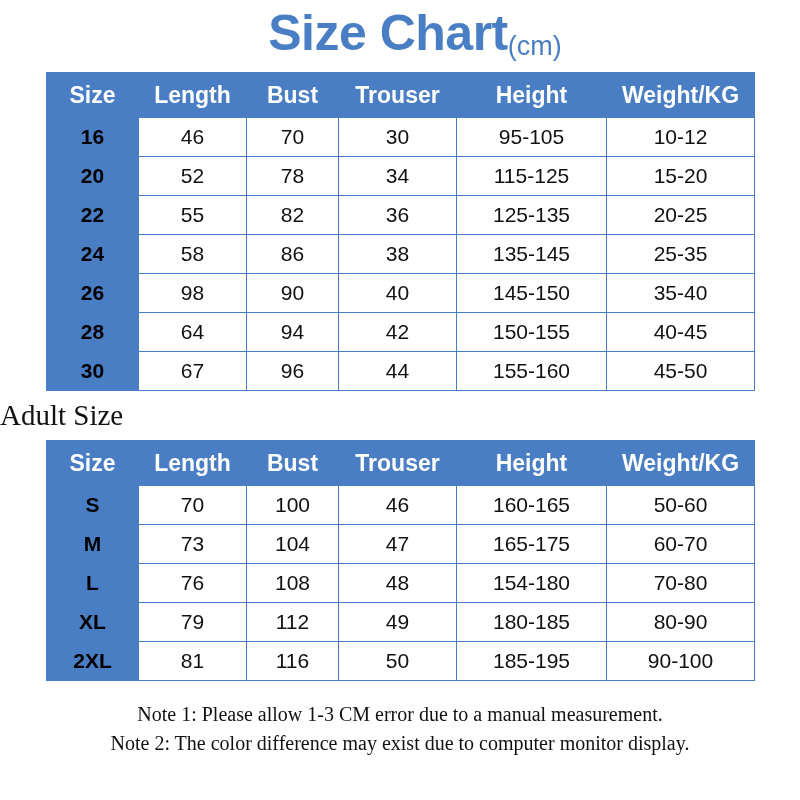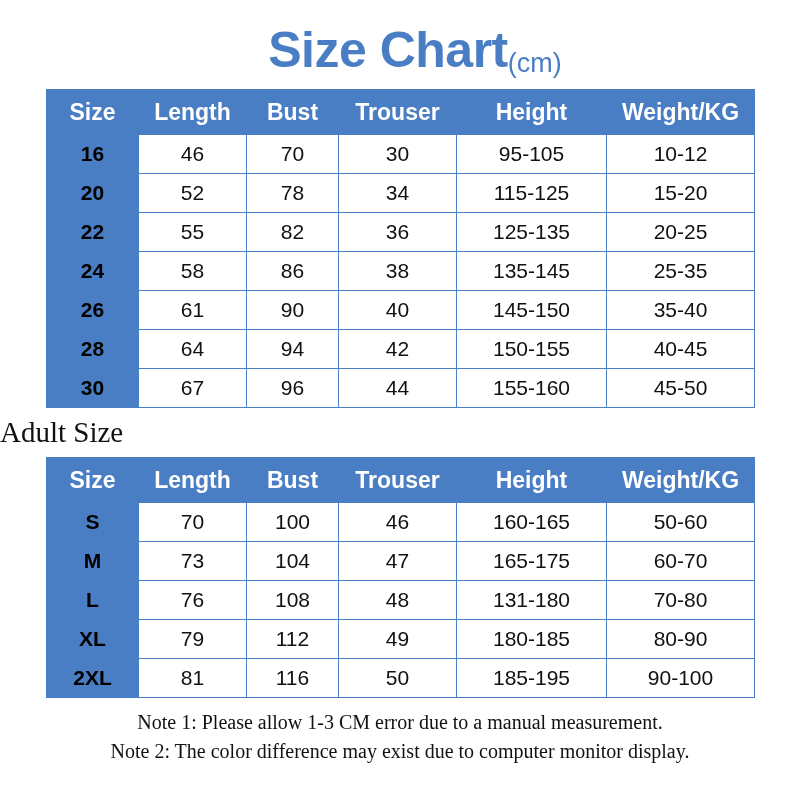--- a/index.html
+++ b/index.html
@@ -17,21 +17,21 @@
   #page {
     position: relative;
     width: 800px;
     height: 800px;
     box-sizing: border-box;
   }
 
   
   .title-wrap {
     text-align: center;
-    padding-top: 21px;
+    padding-top: 4px;
     padding-bottom: 10px;
     white-space: nowrap;
     margin-left: 30px;
   }
   .title-main {
     font-size: 50px;
     font-weight: bold;
     color: #4a7ec4;
     letter-spacing: -0.5px;
   }
@@ -93,21 +93,21 @@
     text-align: left;
     font-size: 29px;
     color: #111111;
     margin-top: 8px;
     margin-bottom: 8px;
     font-family: "Liberation Serif", serif;
   }
 
   
   .notes {
-    margin-top: 10px;
+    margin-top: 19px;
     text-align: center;
   }
   .note-line {
     font-size: 20px;
     color: #111111;
     line-height: 1.45;
     font-family: "Liberation Serif", serif;
   }
 </style>
 </head>
@@ -167,21 +167,21 @@
         <tr>
           <td class="size-cell">24</td>
           <td>58</td>
           <td>86</td>
           <td>38</td>
           <td>135-145</td>
           <td>25-35</td>
         </tr>
         <tr>
           <td class="size-cell">26</td>
-          <td>61</td>
+          <td>98</td>
           <td>90</td>
           <td>40</td>
           <td>145-150</td>
           <td>35-40</td>
         </tr>
         <tr>
           <td class="size-cell">28</td>
           <td>64</td>
           <td>94</td>
           <td>42</td>
@@ -237,21 +237,21 @@
           <td>104</td>
           <td>47</td>
           <td>165-175</td>
           <td>60-70</td>
         </tr>
         <tr>
           <td class="size-cell">L</td>
           <td>76</td>
           <td>108</td>
           <td>48</td>
-          <td>131-180</td>
+          <td>154-180</td>
           <td>70-80</td>
         </tr>
         <tr>
           <td class="size-cell">XL</td>
           <td>79</td>
           <td>112</td>
           <td>49</td>
           <td>180-185</td>
           <td>80-90</td>
         </tr>

